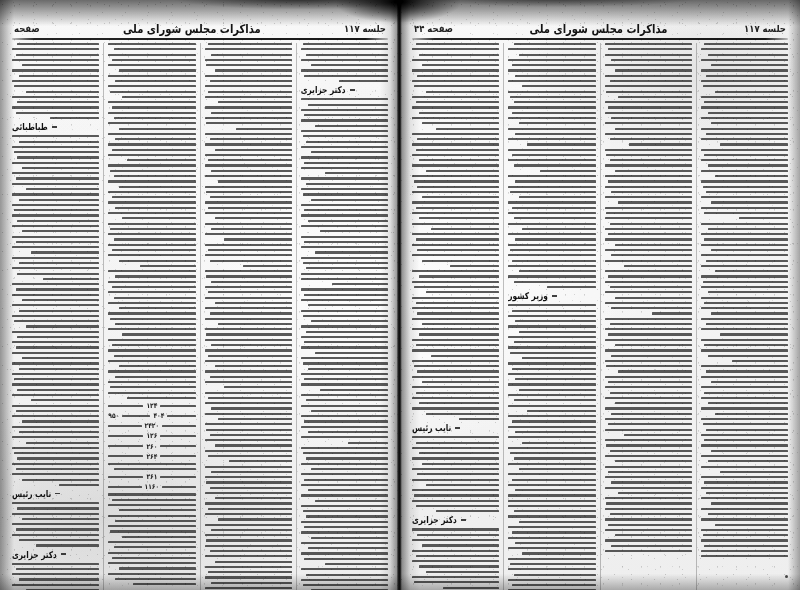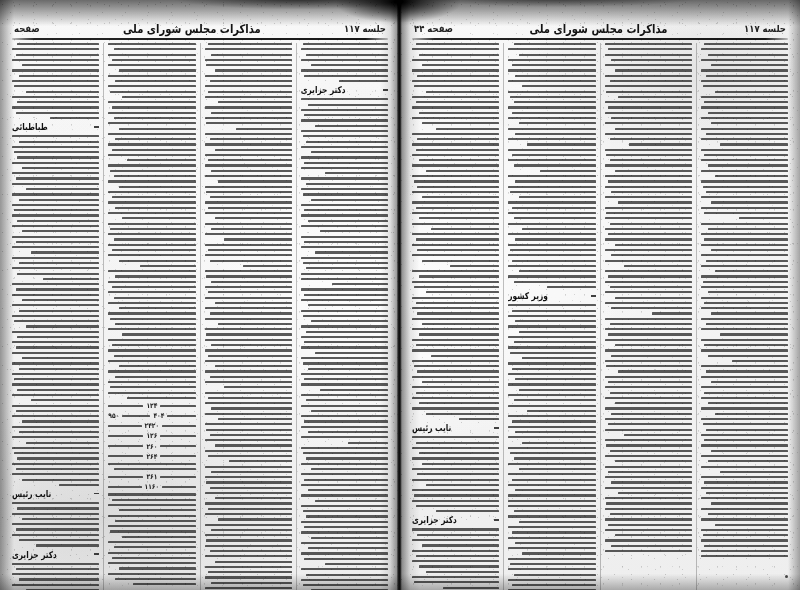--- a/index.html
+++ b/index.html
@@ -107,21 +107,21 @@
   .ln.w88{width:88%}
   .ln.w84{width:84%}
   .ln.w78{width:78%}
   .ln.w72{width:72%}
   .ln.w64{width:64%}
   .ln.w56{width:56%}
   .ln.w46{width:46%}
 
   
   .speaker{
-    display:flex;align-items:center;justify-content:space-between;
+    display:flex;align-items:center;justify-content:flex-end;
     gap:4px;
     margin:3px 0 4px 0;
   }
   .speaker .sp-txt{
     font-size:7.4px;font-weight:bold;color:#1c1c19;
     white-space:nowrap;transform:scaleY(1.25);
     letter-spacing:.1px;
   }
   .speaker .sp-dash{
     width:5px;height:1.6px;background:#2a2a26;opacity:.85;

